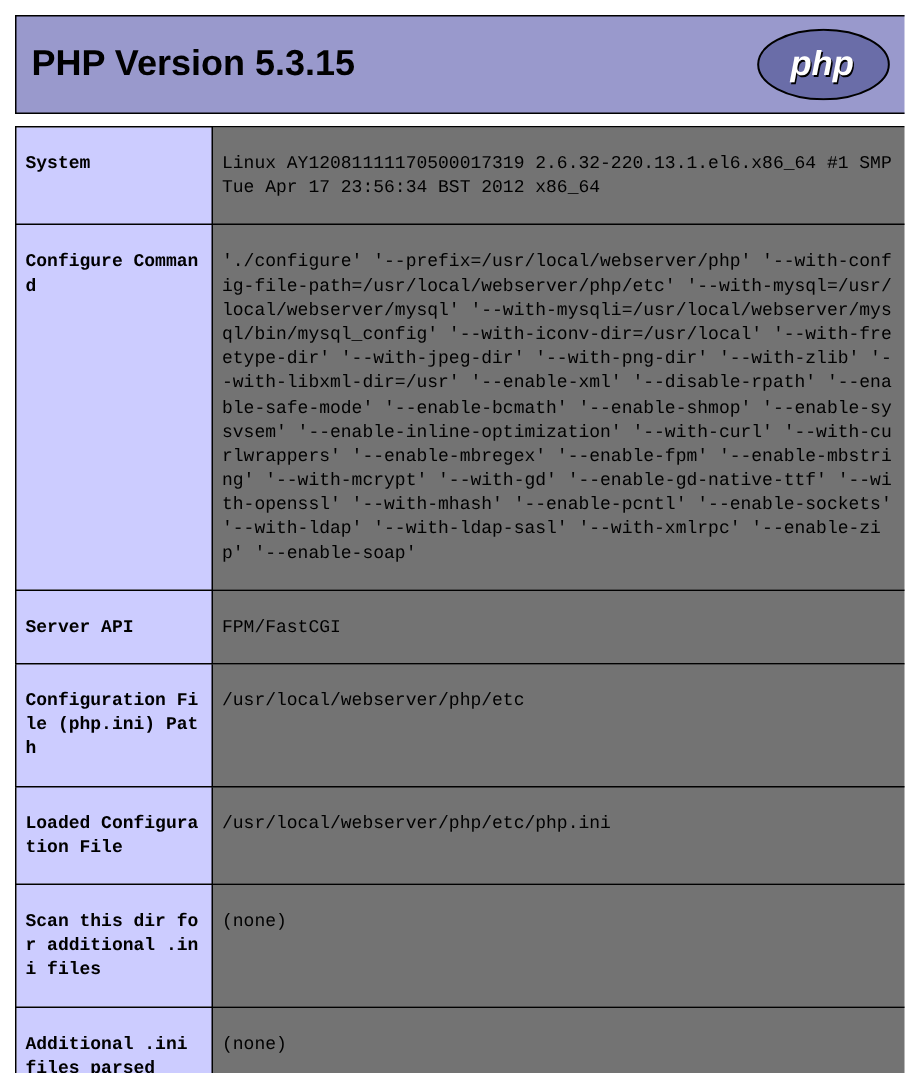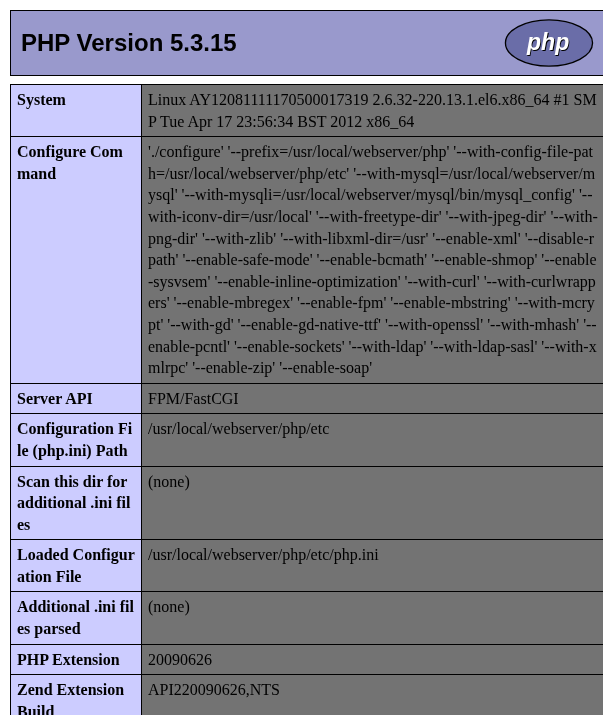--- a/index.html
+++ b/index.html
@@ -2,21 +2,21 @@
 <html><head>
 <meta charset="utf-8">
 <style>
 body{margin:0;padding:10px;background:#fff;font-family:"SimSun","MS Gothic","Courier New",monospace;font-size:12px;color:#000}
 .wrap{width:595px;margin:0}
 .hdr{background:#9999cc;border:1px solid #000;padding:8px 10px;display:flex;justify-content:space-between;align-items:center}
 .hdr h1{font-size:24px;font-weight:bold;margin:0;font-family:sans-serif}
 .logo{display:flex;align-items:flex-end}
 .logo svg{width:90px;height:48px}
 table{width:100%;border-collapse:collapse;margin-top:8px}
-td{border:1px solid #000;padding:4px 6px;vertical-align:top;word-break:break-all;font-family:Liberation Serif, serif;font-size:16px;line-height:1.35}
+td{border:1px solid #000;padding:16px 6px;vertical-align:top;word-break:break-all;font-family:Liberation Mono, monospace;font-size:12px;line-height:1.35}
 td.k{background:#ccccff;font-weight:bold;width:118px}
 td.v{background:#737373}
 </style>
 </head>
 <body>
 
 <div class="wrap">
   <div class="hdr">
     <h1>PHP Version 5.3.15</h1>
     <span class="logo">
@@ -39,26 +39,26 @@
         </tr>
         <tr>
           <td class="k">Server API</td>
           <td class="v">FPM/FastCGI</td>
         </tr>
         <tr>
           <td class="k">Configuration File (php.ini) Path</td>
           <td class="v">/usr/local/webserver/php/etc</td>
         </tr>
         <tr>
+          <td class="k">Loaded Configuration File</td>
+          <td class="v">/usr/local/webserver/php/etc/php.ini</td>
+        </tr>
+        <tr>
           <td class="k">Scan this dir for additional .ini files</td>
           <td class="v">(none)</td>
-        </tr>
-        <tr>
-          <td class="k">Loaded Configuration File</td>
-          <td class="v">/usr/local/webserver/php/etc/php.ini</td>
         </tr>
         <tr>
           <td class="k">Additional .ini files parsed</td>
           <td class="v">(none)</td>
         </tr>
         <tr>
           <td class="k">PHP Extension</td>
           <td class="v">20090626</td>
         </tr>
         <tr>

